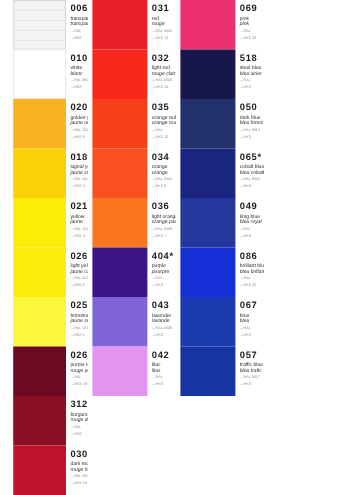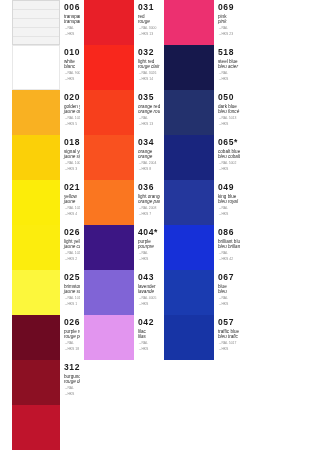--- a/index.html
+++ b/index.html
@@ -189,20 +189,27 @@
       <div class="label">
         <div class="code">312*</div>
         <div class="nm-en">burgundy</div>
         <div class="nm-fr">rouge de Bourgogne</div>
         <div class="ref">→RAL</div>
         <div class="ref">→HKS</div>
       </div>
     </div>
     <div class="swatch-row">
       <div class="swatch" style="background: rgb(191, 20, 44);"></div>
+      <div class="label">
+        <div class="code">030</div>
+        <div class="nm-en">dark red</div>
+        <div class="nm-fr">rouge foncé</div>
+        <div class="ref">→RAL 3003</div>
+        <div class="ref">→HKS 16</div>
+      </div>
     </div>
   </div>
 
   <div class="column col-1">
     <div class="swatch-row">
       <div class="swatch" style="background: rgb(232, 31, 40);"></div>
       <div class="label">
         <div class="code">031</div>
         <div class="nm-en">red</div>
         <div class="nm-fr">rouge</div>

